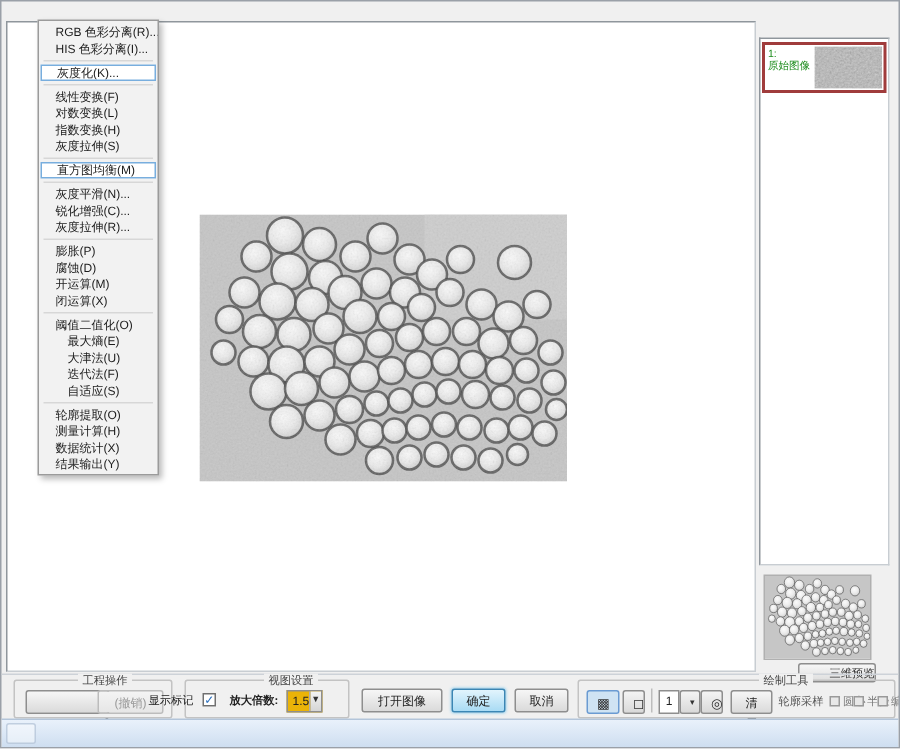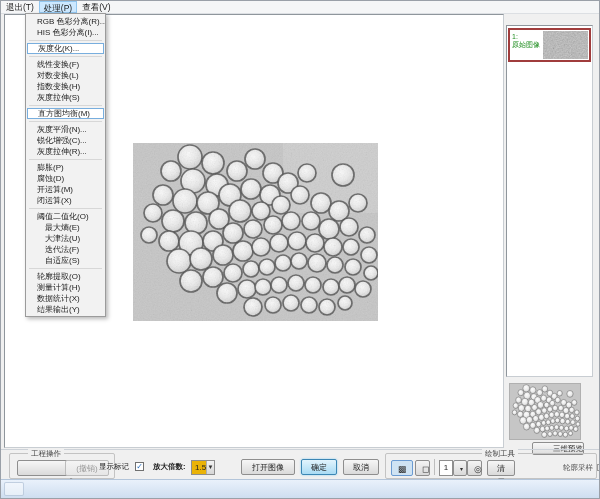--- a/index.html
+++ b/index.html
@@ -34,38 +34,38 @@
              background:#fff;display:flex;}
   .hist-text{width:32px;font-size:7px;line-height:8px;color:#1d8c1d;padding:3px 0 0 2px;}
   .hist-thumb{flex:1;margin:1px;}
   .side-thumb{position:absolute;left:508px;top:382px;width:72px;height:57px;border:1px solid #b0b0b0;}
   .preview-btn{position:absolute;left:531px;top:441px;width:52px;height:13px;font-size:7.5px;
                line-height:11px;text-align:right;background:linear-gradient(#f7f7f7,#dedede);
                border:1px solid #8e8e8e;border-radius:2px;color:#333;}
   
   .bottom-line{position:absolute;left:0;top:448px;right:0;border-top:1px solid #cdd2d8;}
   .grp{position:absolute;top:452px;height:26px;border:1px solid #c3c3c3;border-radius:2px;}
-  .grp-title{position:absolute;top:-5px;background:#f0f0f0;padding:0 3px;font-size:7.5px;color:#444;line-height:9px;}
+  .grp-title{position:absolute;top:-5px;background:#f0f0f0;padding:0 3px;font-size:7.5px;color:#444;line-height:9px;margin-left:24px;}
   .btn{position:absolute;height:16px;font-size:8px;line-height:14px;text-align:center;color:#222;
        background:linear-gradient(#f6f6f6,#dadada);border:1px solid #8e8e8e;border-radius:2px;}
   .btn.disabled{color:#9a9a9a;border-color:#bcbcbc;background:linear-gradient(#f4f4f4,#e6e6e6);}
   .btn.primary{background:linear-gradient(#e2f4fd,#a9dbf4);border:1px solid #3b86b4;
                box-shadow:0 0 2px #7ec8ee;}
   .cb-label{font-size:7.5px;color:#222;}
   .cbox{display:inline-block;width:9px;height:9px;border:1px solid #707070;background:#fff;
         font-size:8px;line-height:8px;color:#2a6fbd;text-align:center;vertical-align:-1px;}
   .combo{position:absolute;width:24px;height:15px;background:#eab308;border:1px solid #8e8e8e;display:flex;}
   .combo-val{flex:1;font-size:8px;line-height:13px;padding-left:3px;}
   .combo-arrow{width:13px;background:linear-gradient(#f3f3f3,#d6d6d6);border-left:1px solid #adadad;
                font-size:6px;line-height:13px;text-align:center;color:#333;}
   .tbtn{position:absolute;height:16px;font-size:8px;text-align:center;
         background:linear-gradient(#f4f4f4,#d9d9d9);border:1px solid #8e8e8e;border-radius:2px;color:#333;}
   .tbtn.pressed{background:#cfe3f3;border-color:#6b9bd2;}
   .tglyph{font-size:9px;line-height:14px;}
-  .opt{position:absolute;font-size:7.5px;color:#777;white-space:nowrap;margin-left:44px;}
+  .opt{position:absolute;font-size:7.5px;color:#777;white-space:nowrap;}
   .opt .sq{display:inline-block;width:7px;height:7px;border:1px solid #9a9a9a;background:#e8e8e8;
            vertical-align:-1px;margin-right:2px;}
   .vline{position:absolute;top:458px;height:16px;border-left:1px solid #bdbdbd;}
   .blue-strip{position:absolute;left:0;top:478px;right:0;height:21px;
               background:linear-gradient(#e9f1fb,#cbdcef);border-top:1px solid #b3c5da;}
   .strip-chip{position:absolute;left:3px;top:481px;width:20px;height:14px;border-radius:2px;
               background:rgba(255,255,255,.45);border:1px solid rgba(160,180,205,.6);}
 </style>
 </head>
 <body>
@@ -80,25 +80,20 @@
         <stop offset="88%" stop-color="#d9d9d9"></stop>
         <stop offset="100%" stop-color="#c9c9c9"></stop>
       </radialGradient>
       <filter id="grain" x="0" y="0" width="100%" height="100%">
         <feTurbulence type="fractalNoise" baseFrequency="0.75" numOctaves="2" stitchTiles="stitch"></feTurbulence>
         <feColorMatrix type="saturate" values="0"></feColorMatrix>
       </filter>
     </defs>
   </svg>
 
-  <div class="menubar">
-    <div class="menu-top">退出(T)</div>
-    <div class="menu-top active">处理(P)</div>
-    <div class="menu-top">查看(V)</div>
-  </div>
 
   <div class="canvas"></div>
 
   <div class="micro-img">
     <svg width="245" height="178" viewBox="0 0 245 178">
       <rect x="0" y="0" width="245" height="178" fill="#c6c6c6"></rect>
       <rect x="150" y="0" width="95" height="70" fill="#cecece"></rect>
       <g id="spheres-main">
           <circle cx="57" cy="14" r="12" class="sph"></circle>
           <circle cx="80" cy="20" r="11" class="sph"></circle>
@@ -318,20 +313,23 @@
   <div class="preview-btn">三维预览</div>
 
   <div class="bottom-line"></div>
 
   <div class="grp" style="left:8px;width:106px;">
     <div class="grp-title" style="left:18px;">工程操作</div>
   </div>
   <button class="btn" style="left:16px;top:459px;width:40px;padding-left:48px;">完成</button>
   <button class="btn disabled" style="left:64px;top:459px;width:44px;">(撤销)</button>
 
+  <div class="grp" style="left:122px;width:110px;">
+    <div class="grp-title" style="left:28px;">视图设置</div>
+  </div>
   <div style="position:absolute;left:98px;top:461px;" class="cb-label">显示标记</div>
   <span class="cbox" style="position:absolute;left:134px;top:461px;">✓</span>
   <div style="position:absolute;left:152px;top:461px;font-weight:bold;" class="cb-label">放大倍数:</div>
   <div class="combo" style="left:190px;top:459px;">
     <div class="combo-val">1.5</div>
     <div class="combo-arrow">▼</div>
   </div>
 
   <button class="btn" style="left:240px;top:458px;width:54px;">打开图像</button>
   <button class="btn primary" style="left:300px;top:458px;width:36px;">确定</button>

